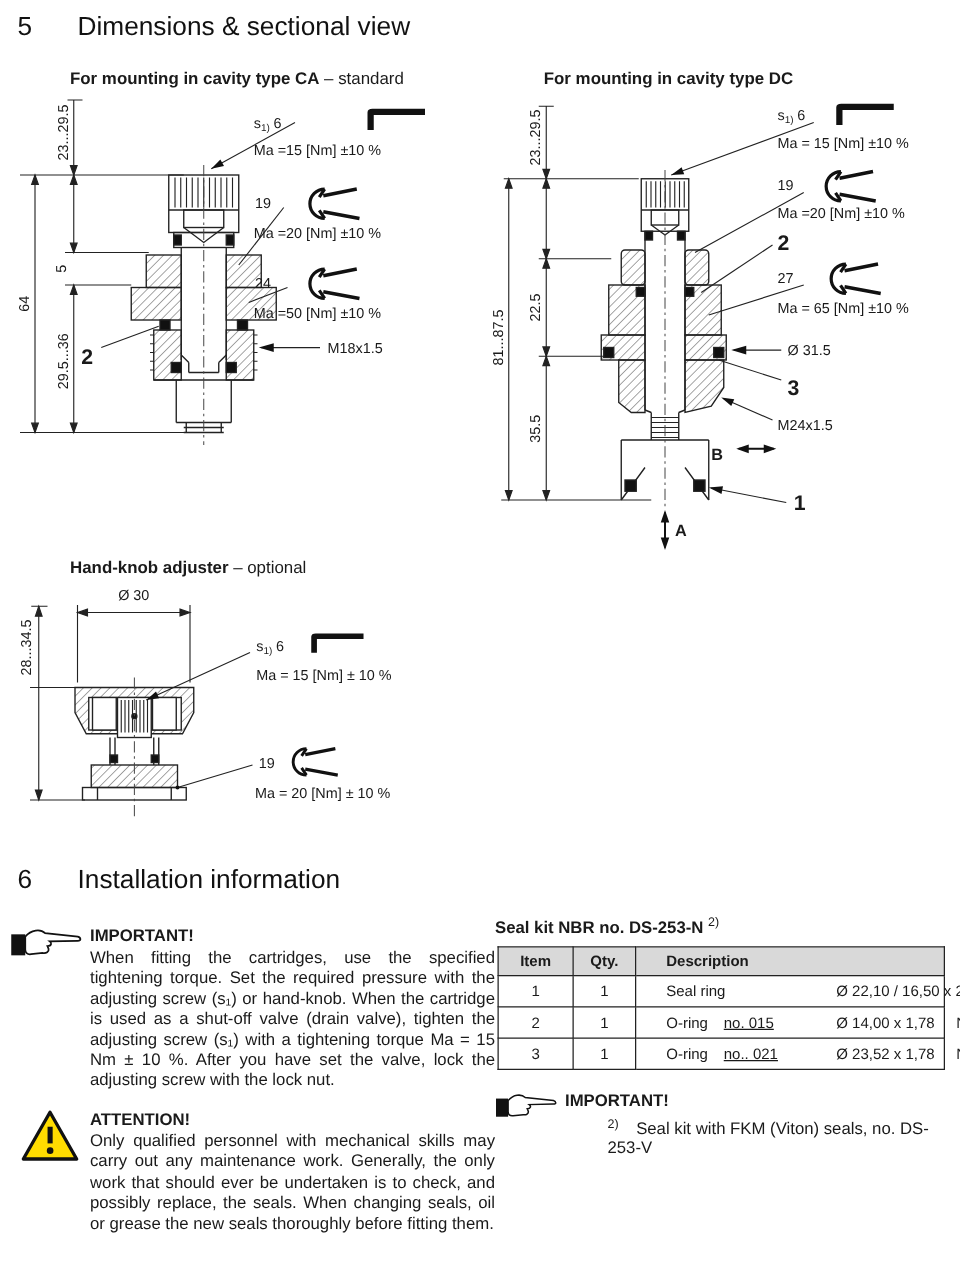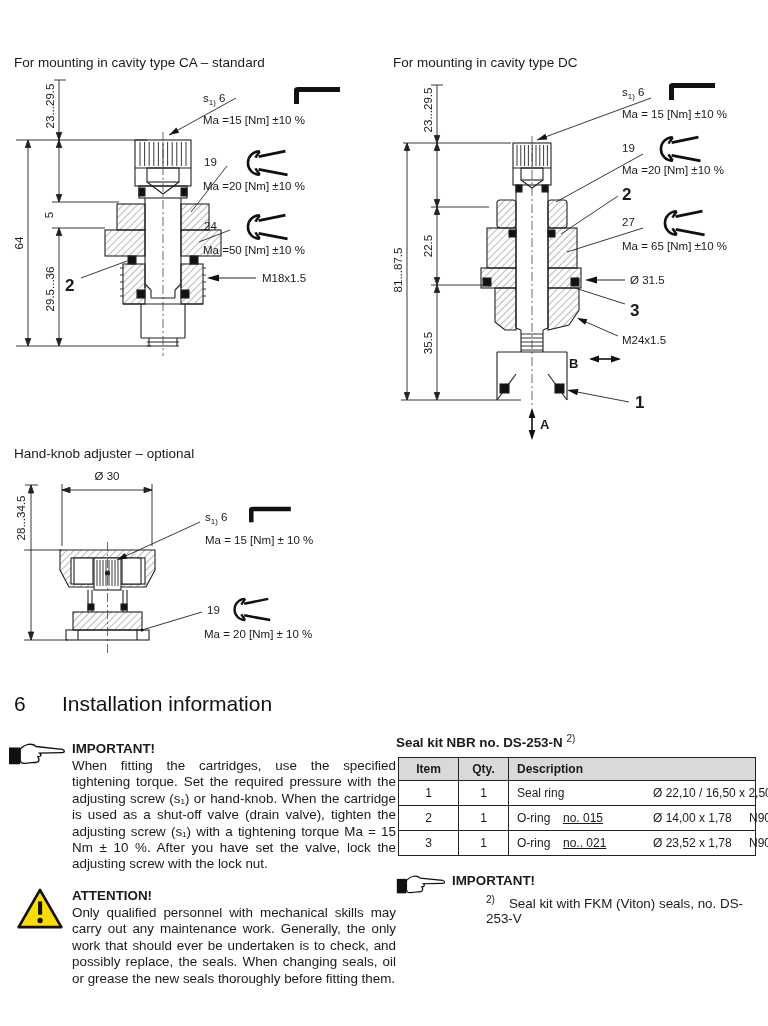--- a/index.html
+++ b/index.html
@@ -2,32 +2,32 @@
 <html><head>
 <meta charset="utf-8">
 <style>
   html,body{margin:0;padding:0;background:#fff;}
   #page{position:relative;width:768px;height:1026px;background:#fff;overflow:hidden;
         font-family:"Liberation Sans",sans-serif;color:#1a1a1a;}
   .abs{position:absolute;}
   .sec-head{position:absolute;font-size:21px;color:#111;white-space:nowrap;}
   .sec-num{display:inline-block;width:48px;}
   .subtitle{position:absolute;font-size:13.5px;white-space:nowrap;}
-  .subtitle .b{font-weight:normal;}
+  .subtitle .b{font-weight:bold;margin-left:42px;}
   .bold{font-weight:bold;font-size:13.4px;}
   .para{font-size:13.4px;line-height:16.4px;text-align:justify;}
   .note-line{font-size:13.4px;margin-left:32px;}
   .note-line sup{font-size:10px;vertical-align:5px;margin-right:14px;}
   .kit-title{position:absolute;font-size:13.4px;font-weight:bold;white-space:nowrap;}
   .kit-title sup{font-size:10px;vertical-align:5px;font-weight:normal;}
   table.seal{border-collapse:collapse;font-size:12px;table-layout:fixed;border-radius:18px;}
   table.seal th,table.seal td{border:1px solid #222;padding:0;}
   table.seal th{background:#d9d9d9;height:22px;font-weight:bold;}
   table.seal td{height:24px;text-align:center;}
-  table.seal th.desc,table.seal td.desc{text-align:left;padding-left:8px;}
+  table.seal th.desc,table.seal td.desc{text-align:left;padding-left:24px;}
   .dcell{display:flex;align-items:center;white-space:nowrap;}
   .dcell .nm{display:inline-block;width:46px;flex:0 0 46px;}
   .dcell .no{display:inline-block;width:46px;flex:0 0 46px;text-decoration:underline;}
   .dcell .sz{display:inline-block;width:96px;flex:0 0 96px;margin-left:44px;}
   svg text{font-family:"Liberation Sans",sans-serif;fill:#1a1a1a;font-size:11.5px;}
   svg .itm{font-size:17px;font-weight:bold;}
   svg .port{font-size:13px;font-weight:bold;}
   svg .sub{font-size:8px;}
 </style>
 </head>
@@ -44,20 +44,23 @@
         <path d="M19,3 A11,11 0 1 0 19,25" fill="none" stroke="#111" stroke-width="2.4"></path>
         <path d="M19,3 l-4,6 M19,25 l-4,-6" fill="none" stroke="#111" stroke-width="2.4"></path>
         <path d="M18,8 L43,3 M18,20 L45,25" fill="none" stroke="#111" stroke-width="2.6"></path>
       </symbol>
       <symbol id="sym-allen" viewBox="0 0 52 22">
         <path d="M4,20 L4,6 Q4,3 8,3 L50,3 L50,8 L9,8 L9,20 Z" fill="#111"></path>
       </symbol>
     </defs>
   </svg>
 
+  <div class="sec-head" style="left:14px;top:10px">
+    <span class="sec-num">5</span><span>Dimensions &amp; sectional view</span>
+  </div>
 
   <div class="subtitle" style="left:14px;top:55px">
     <span class="b">For mounting in cavity type CA</span><span> – standard</span>
   </div>
 
   <svg class="abs" style="left:8px;top:72px" width="372" height="316" viewBox="0 0 372 316">
     <g stroke="#222" stroke-width="0.9" fill="none">
       <path d="M46,8 H58 M51,8 V68 M51,68 V130 M51,156 V274 M44,130 H111 M44,156 H97 M8,68 H139 M8,274 H143 M20,68 V274"></path>
       <polygon points="51,68 48.3,60.5 53.7,60.5" fill="#222"></polygon>
       <polygon points="51,68 48.3,75.5 53.7,75.5" fill="#222"></polygon>

